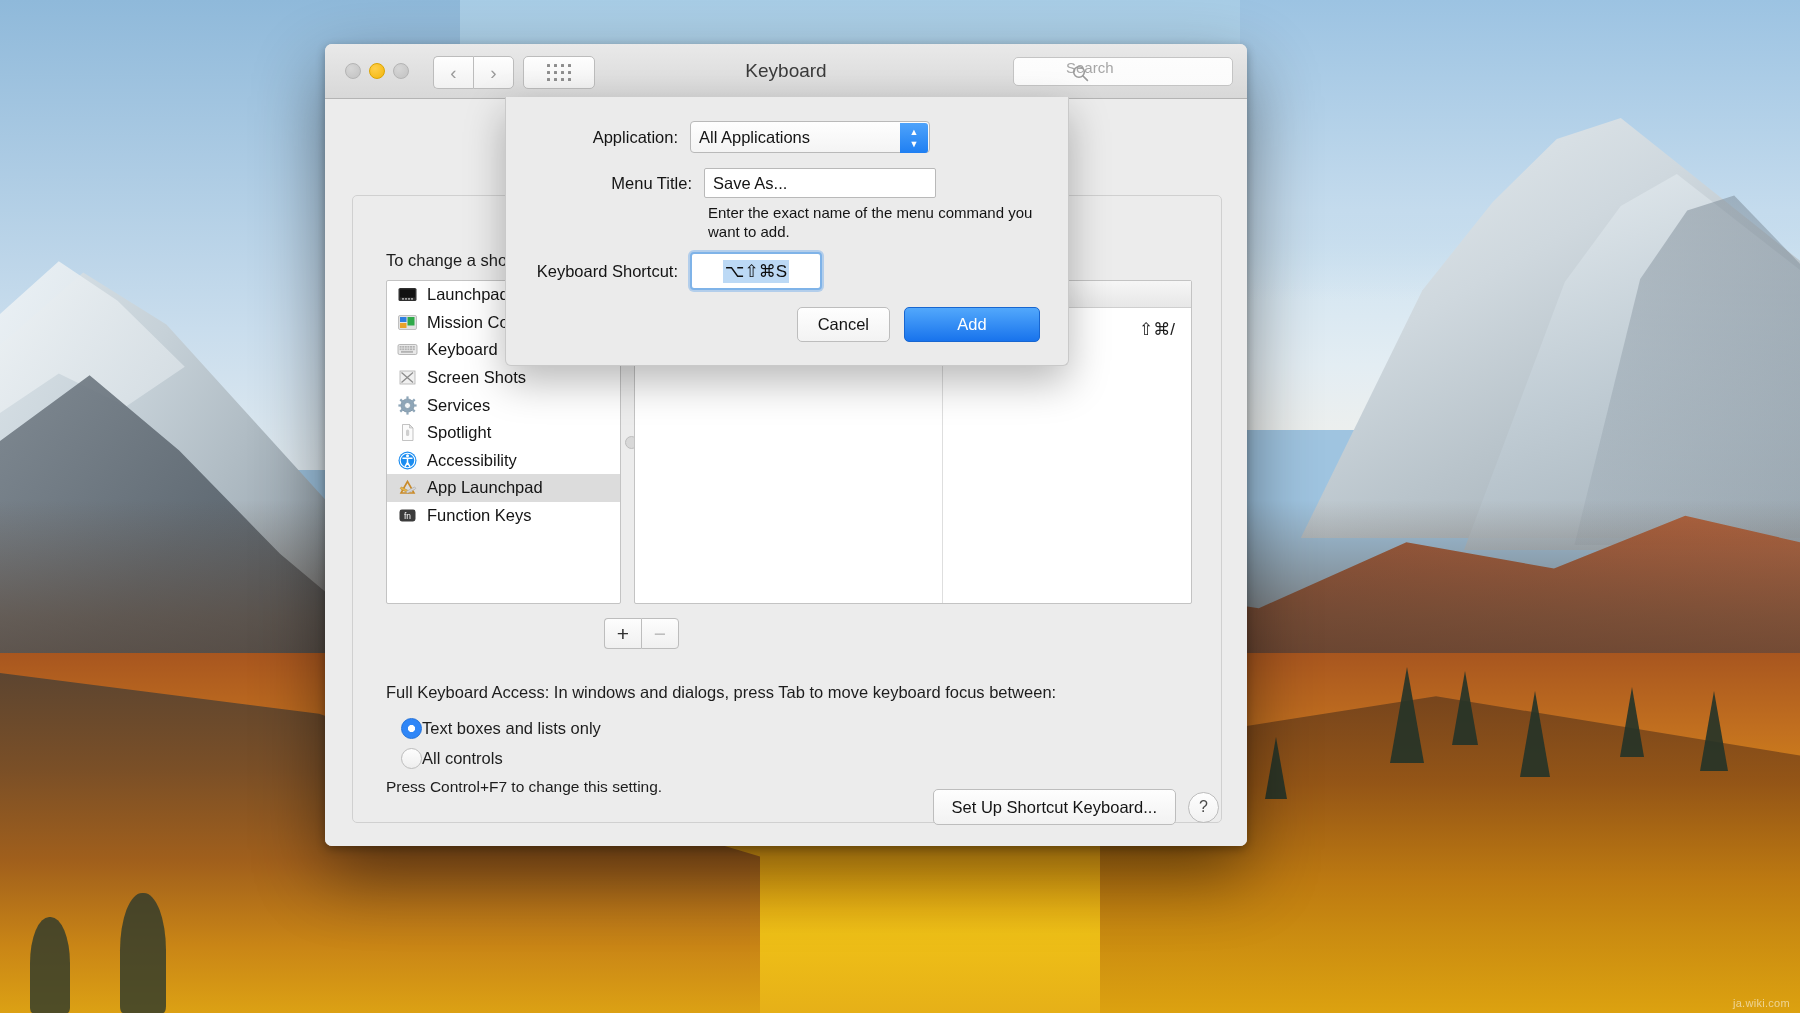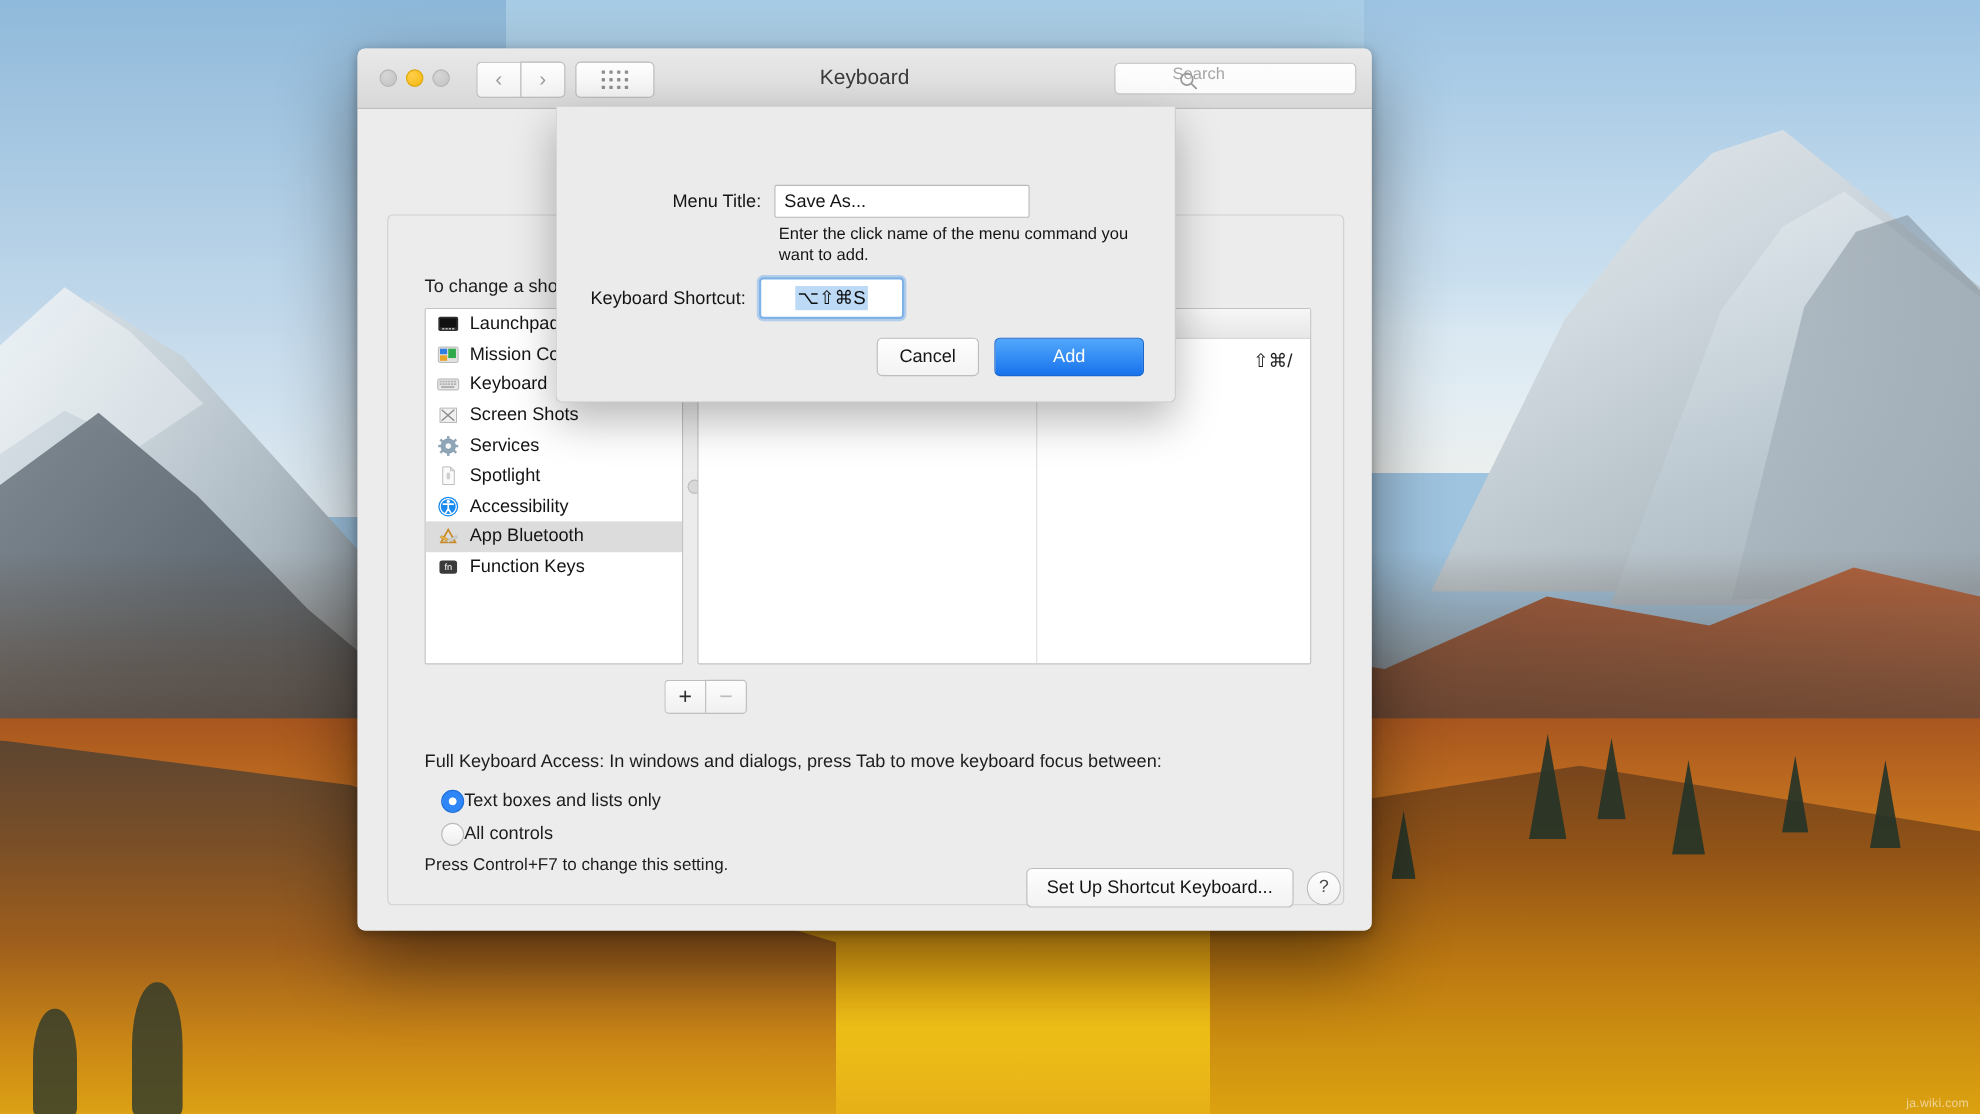--- a/index.html
+++ b/index.html
@@ -417,21 +417,21 @@
           <span>Accessibility</span>
         </div>
         <div class="row sel">
           <span class="ic">
             <svg width="21" height="21" viewBox="0 0 21 21">
               <path d="M10.5 4.5 L17 16 H4z" fill="none" stroke="#c98b2a" stroke-width="1.6"></path>
               <rect x="3" y="12" width="10" height="2.2" rx="1" transform="rotate(28 8 13)" fill="#e9b54a" stroke="#b98a27" stroke-width=".5"></rect>
               <rect x="9" y="12" width="10" height="2.2" rx="1" transform="rotate(-28 14 13)" fill="#d7d7d7" stroke="#a5a5a5" stroke-width=".5"></rect>
             </svg>
           </span>
-          <span>App Bluetooth</span>
+          <span>App Launchpad</span>
         </div>
         <div class="row">
           <span class="ic">
             <svg width="21" height="21" viewBox="0 0 21 21">
               <rect x="2.5" y="4.5" width="16" height="12" rx="2.4" fill="#3b3b3b"></rect>
               <text x="10.5" y="13.6" font-family="Liberation Sans, sans-serif" font-size="8.4" fill="#fff" text-anchor="middle">fn</text>
             </svg>
           </span>
           <span>Function Keys</span>
         </div>
@@ -467,29 +467,39 @@
     </div>
 
     <div class="bottombar">
       <div class="btbtn">Set Up Shortcut Keyboard...</div>
       <div class="helpbtn">?</div>
     </div>
   </div>
 
   <div id="sheet">
 
+    <div class="frow" style="left:0;top:24px;width:430px;">
+      <div class="flabel" style="width:172px;">Application:</div>
+      <div class="popup" style="margin-left:12px;">
+        <span>All Applications</span>
+        <span class="popuparrow">
+          <span>▲</span>
+            <span>▼</span>
+        </span>
+      </div>
+    </div>
 
     <div class="frow" style="left:0;top:71px;width:430px;">
       <div class="flabel" style="width:172px;padding-left:20px;">Menu Title:</div>
       <div class="sheetinput" style="margin-left:12px;width:240px;">
         <span>Save As...</span>
       </div>
     </div>
 
-    <div class="hint" style="left:202px;top:106px;">Enter the click name of the menu command you want to add.</div>
+    <div class="hint" style="left:202px;top:106px;">Enter the exact name of the menu command you want to add.</div>
 
     <div class="frow" style="left:0;top:155px;width:430px;">
       <div class="flabel" style="width:172px;">Keyboard Shortcut:</div>
       <div class="shortcutfield" style="margin-left:12px;">
         <span>⌥⇧⌘S</span>
       </div>
     </div>
 
     <div class="sheetbtns">
       <div class="sbtn cancel">Cancel</div>

